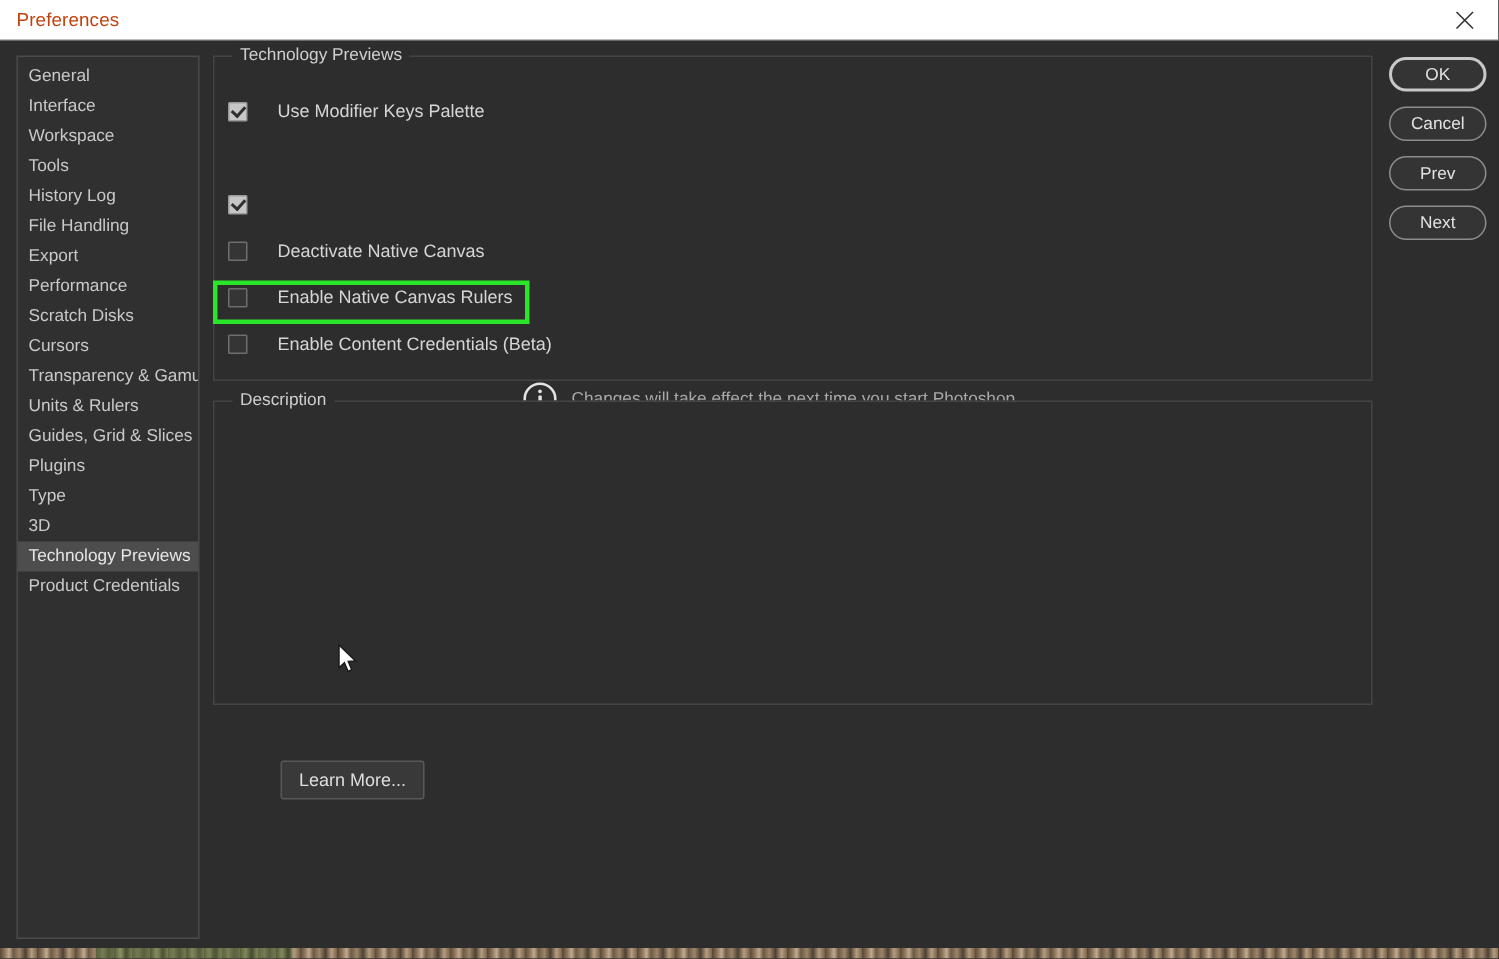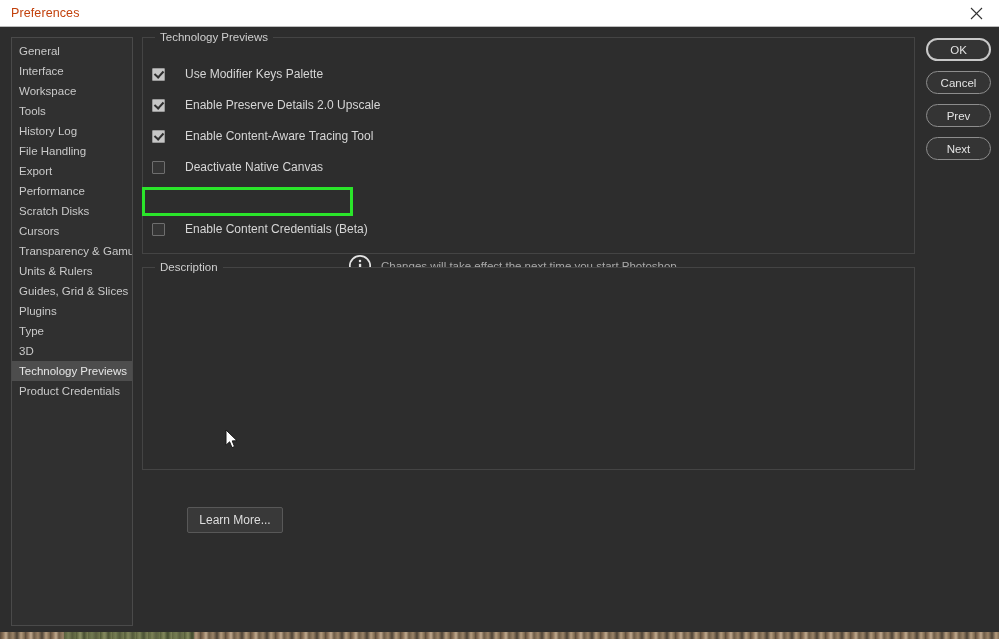--- a/index.html
+++ b/index.html
@@ -289,35 +289,34 @@
     </div>
 
     <div class="groupbox group-tech">
       <div class="group-label">Technology Previews</div>
 
       <div class="check-row" style="top:21px">
         <span class="cb on"></span>
         <span class="check-label">Use Modifier Keys Palette</span>
       </div>
 
-      <div class="check-row" style="top:52px">
-        <span class="cb on"></span>
-        <span class="check-label">Enable Preserve Details 2.0 Upscale</span>
-      </div>
 
       <div class="check-row" style="top:83px">
         <span class="cb on"></span>
-        <span class="check-label">Enable Content-Aware Tracing Tool</span>
       </div>
 
       <div class="check-row" style="top:114px">
         <span class="cb off"></span>
         <span class="check-label">Deactivate Native Canvas</span>
       </div>
 
+      <div class="check-row" style="top:145px">
+        <span class="cb off"></span>
+        <span class="check-label">Enable Native Canvas Rulers</span>
+      </div>
 
       <div class="check-row" style="top:176px">
         <span class="cb off"></span>
         <span class="check-label">Enable Content Credentials (Beta)</span>
       </div>
 
       <div class="info-note">
         <span class="info-icon">
           <svg width="24" height="24" viewBox="0 0 24 24" aria-hidden="true">
             <circle cx="12" cy="12" r="10.2" fill="none" stroke="#e3e3e3" stroke-width="1.7"></circle>

